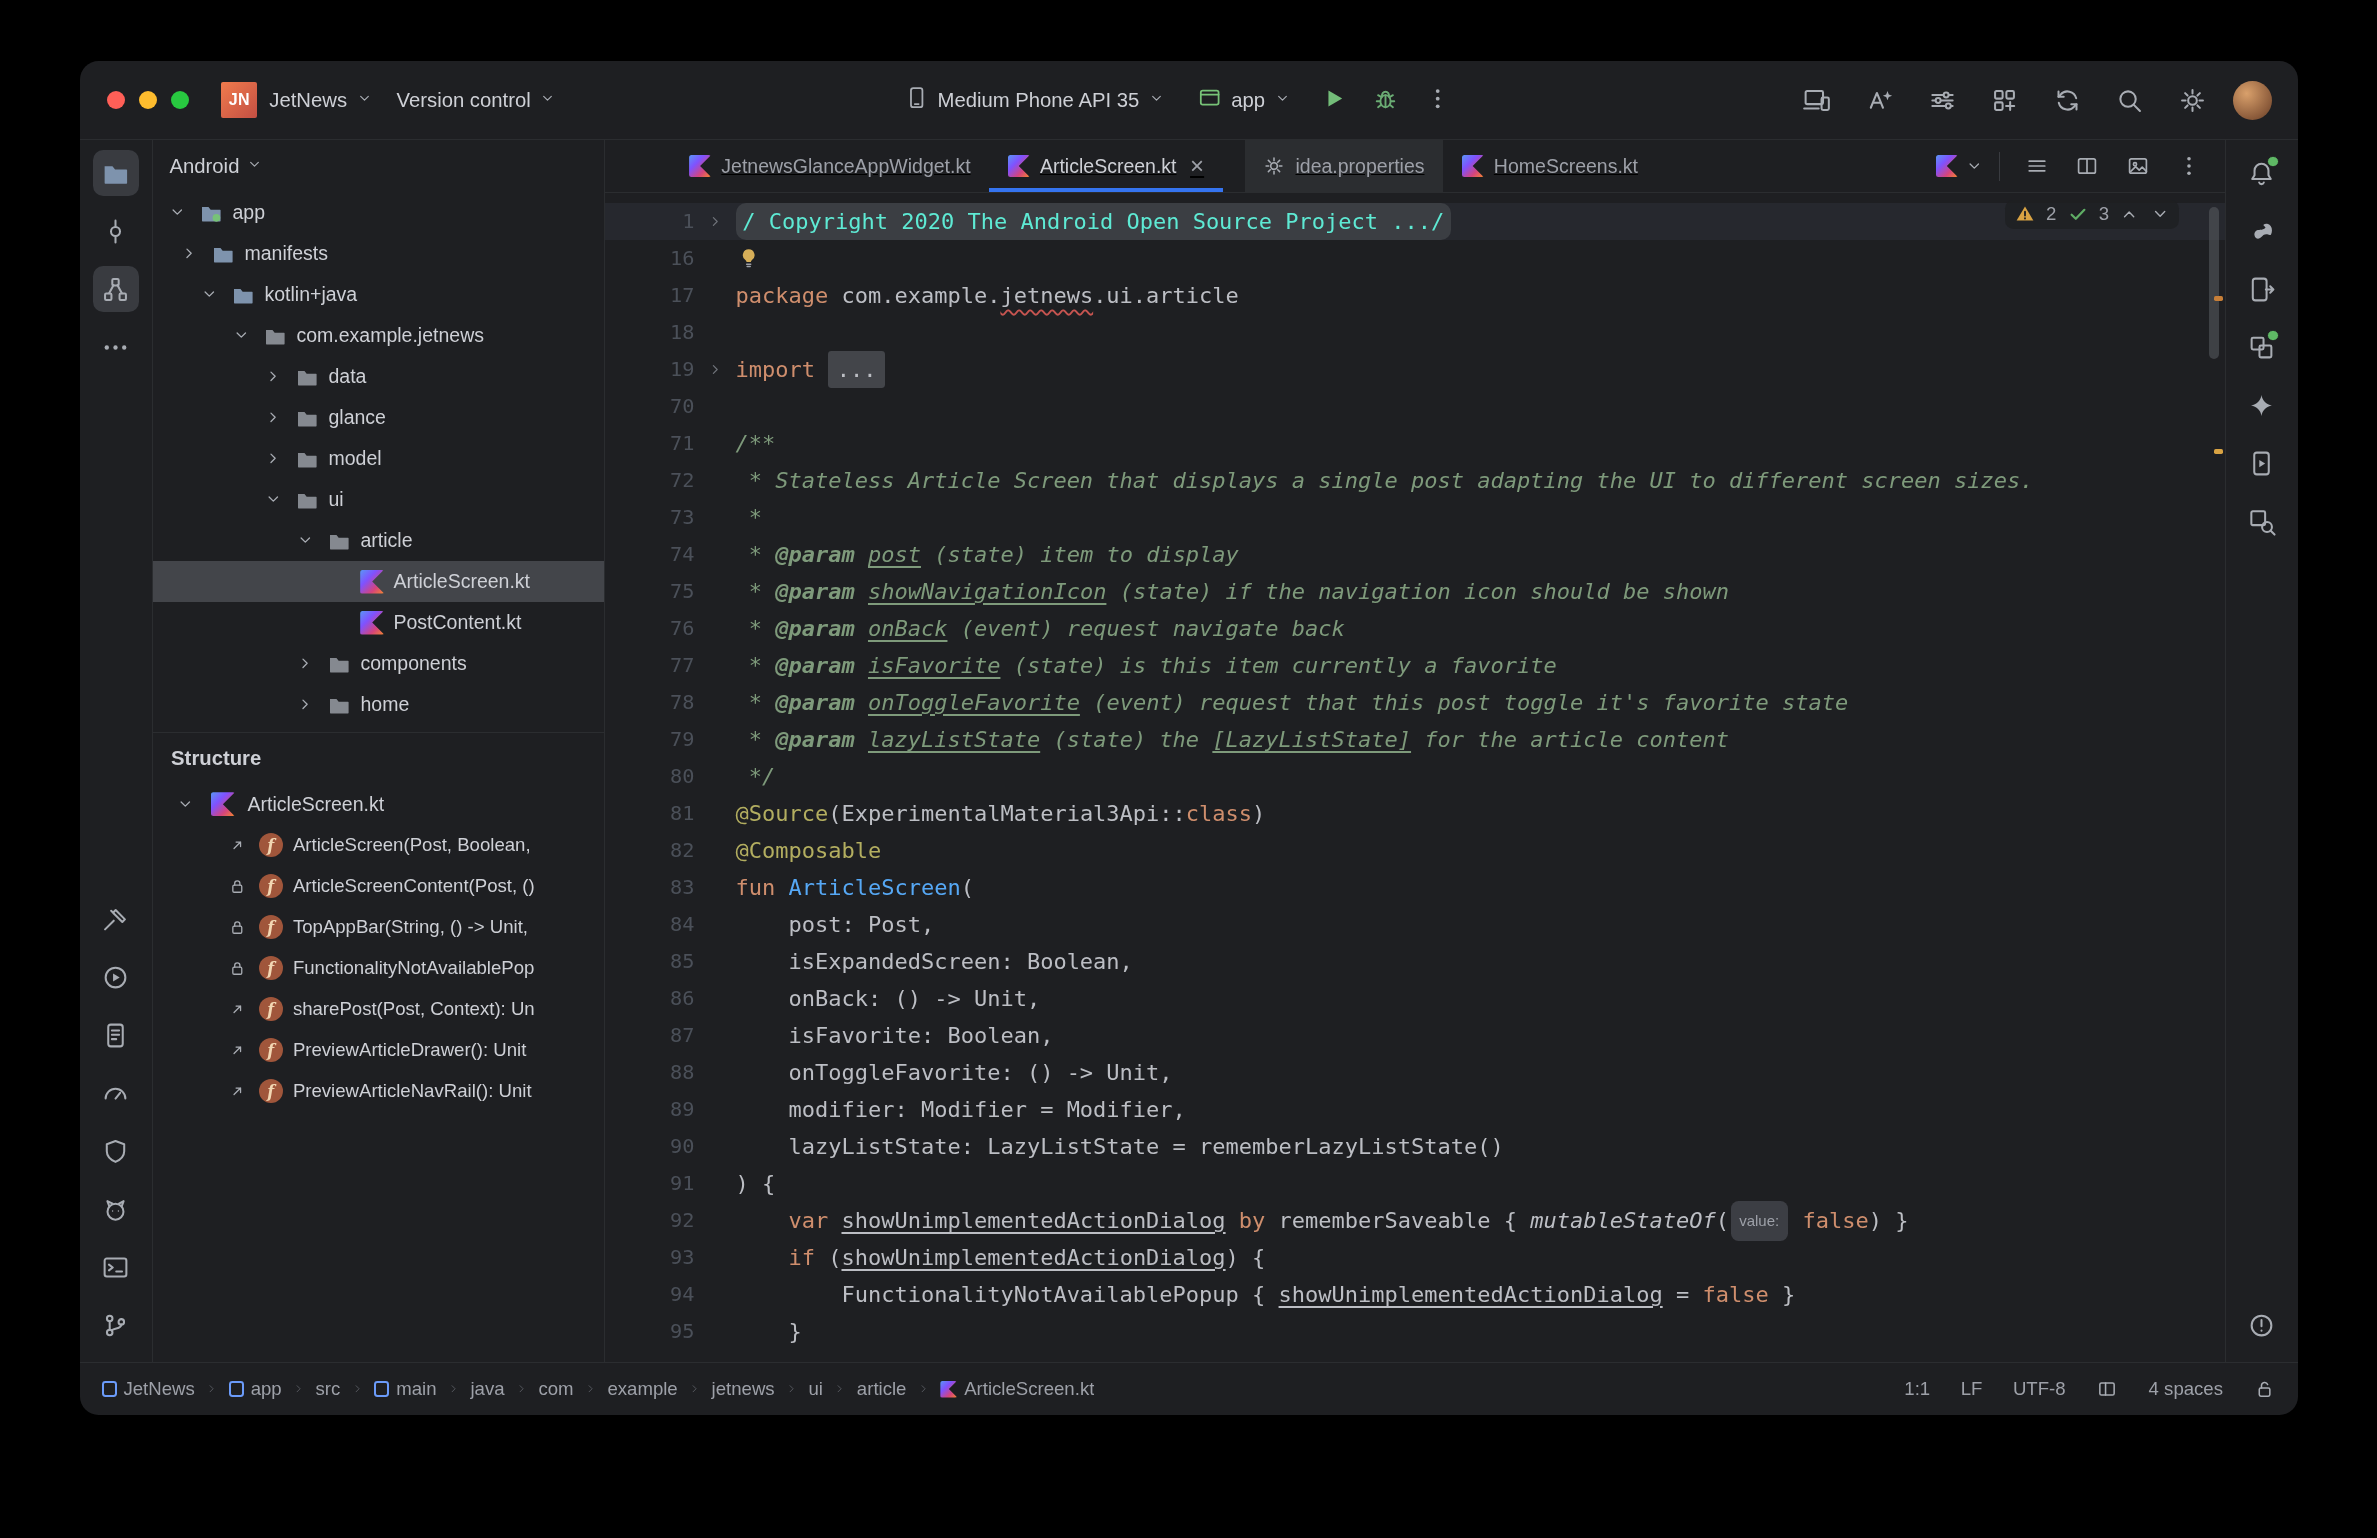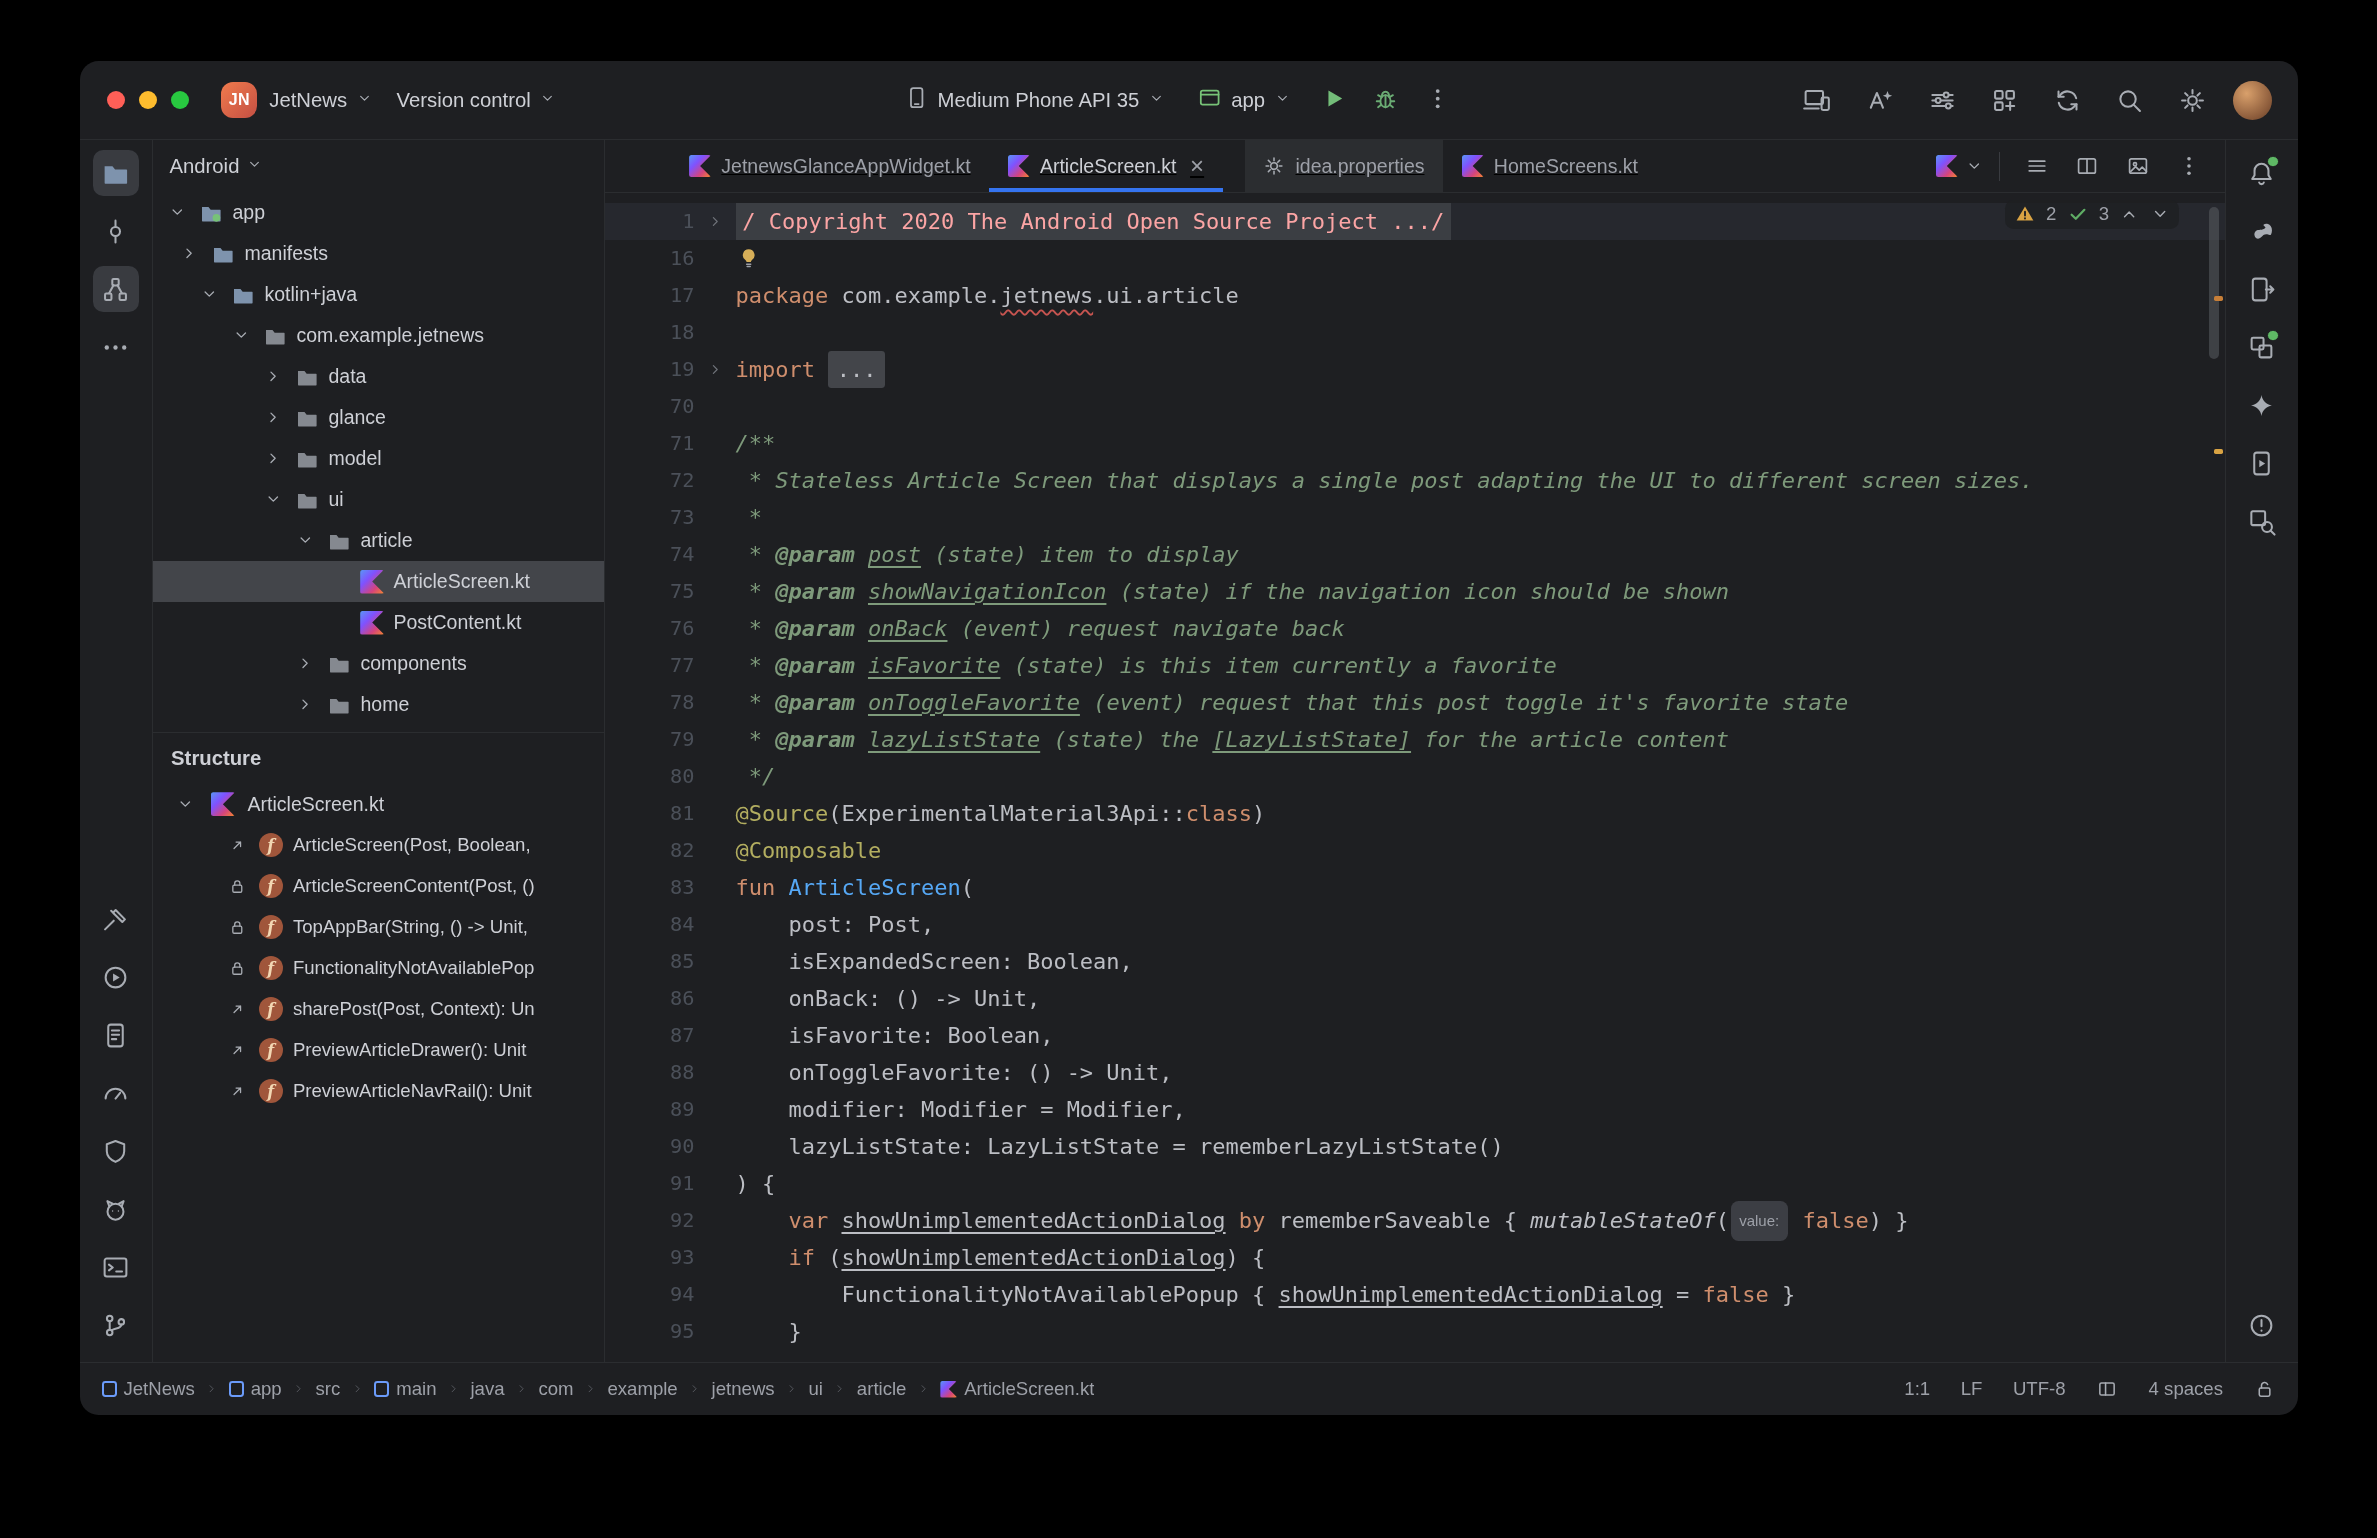--- a/index.html
+++ b/index.html
@@ -4,21 +4,21 @@
 <style>
   html,body{margin:0;padding:0;width:2377px;height:1538px;overflow:hidden;background:#000;font-family:"Liberation Sans",sans-serif;-webkit-font-smoothing:antialiased;}
   .win{position:relative;width:2218px;height:1354px;margin:61px auto 0;background:#1e1f22;border-radius:18.6px;overflow:hidden;display:flex;flex-direction:column;box-shadow:0 34px 102px rgba(0,0,0,.7);}
   
   .titlebar{height:78px;flex:none;display:flex;align-items:center;border-bottom:0.8px solid #2b2d30;}
   .tb-left,.tb-right{flex:1;display:flex;align-items:center;}
   .tb-right{justify-content:flex-end;padding-right:25.4px;gap:18.6px;}
   .lights{display:flex;gap:13.5px;margin-left:27px;}
   .light{width:18.6px;height:18.6px;border-radius:50%;}
   .l-close{background:#ff5f57}.l-min{background:#febc2e}.l-zoom{background:#28c840}
-  .logo{margin-left:32px;width:36px;height:36px;border-radius:12px;background:linear-gradient(135deg,#f07b4d,#c44f43);color:#fff;font-weight:bold;font-size:16px;display:flex;align-items:center;justify-content:center;letter-spacing:0.4px;}
+  .logo{margin-left:32px;width:36px;height:36px;border-radius:2px;background:linear-gradient(135deg,#f07b4d,#c44f43);color:#fff;font-weight:bold;font-size:16px;display:flex;align-items:center;justify-content:center;letter-spacing:0.4px;}
   .tbtn{height:47px;padding:0 12px;border:none;background:transparent;border-radius:10.2px;display:flex;align-items:center;gap:8.5px;color:#ced0d6;font-size:20.3px;font-family:inherit;}
   .tbtn.dim{color:#ced0d6;}
   .tb-center{flex:none;display:flex;align-items:center;gap:8.5px;}
   .tibtn{width:44px;height:44px;border:none;background:transparent;border-radius:10.2px;display:flex;align-items:center;justify-content:center;}
   .avatar{width:39px;height:39px;border-radius:50%;background:radial-gradient(circle at 35% 32%,#d9a06b,#8a5a3a 70%,#5c3b26);}
   
   .main{flex:1;display:flex;min-height:0;}
   .lstrip{width:72px;flex:none;border-right:0.8px solid #2b2d30;display:flex;flex-direction:column;align-items:center;padding:10.2px 0 13.5px;gap:12px;}
   .rstrip{width:72px;flex:none;border-left:0.8px solid #2b2d30;display:flex;flex-direction:column;align-items:center;padding:10.2px 0 13.5px;gap:12px;}
   .sspacer{flex:1;}
@@ -64,21 +64,21 @@
   .a{color:#b3ae60}
   .f{color:#56a8f5}
   .doc{color:#7e9a7b;font-style:italic}
   .dt{color:#7e9a7b;font-style:italic;font-weight:700}
   .du{color:#7e9a7b;font-style:italic;text-decoration:underline;text-underline-offset:4.2px;}
   .u{color:#bcbec4;text-decoration:underline;text-underline-offset:4.2px;}
   .i{color:#bcbec4;font-style:italic}
   .sq{text-decoration:underline wavy #c75450;text-decoration-thickness:1.7px;text-underline-offset:6px;}
   .hint{background:#3c3e44;color:#9da0a8;border-radius:7.6px;padding:1.7px 8.5px;font-size:15px;font-family:"Liberation Sans",sans-serif;margin:0 1.7px;}
   .fold{background:#43454a;border-radius:3.4px;padding:0 8.5px;color:#bcbec4}
-  .cfold{background:#3b3e43;border-radius:0;padding:0 6.8px;color:#fca5a5}
+  .cfold{background:#3b3e43;border-radius:10px;padding:0 6.8px;color:#5eead4}
   .inspections{position:absolute;top:6.8px;right:46px;display:flex;align-items:center;gap:10.2px;background:#1e1f22cc;border-radius:8.5px;padding:3.4px 8.5px;color:#9da0a8;font-family:"Liberation Sans",sans-serif;font-size:18.6px;}
   .vscroll{position:absolute;right:5.1px;top:13.5px;width:10.2px;height:152px;border-radius:5.1px;background:#5a5d63;opacity:.55;}
   .stripe-mark{position:absolute;right:1.7px;width:9.3px;border-radius:1.7px;}
   .m1{top:103px;height:5.1px;background:#c77f38;}
   .m2{top:256px;height:5.1px;background:#d9a343;}
   
   .statusbar{height:52px;flex:none;border-top:0.8px solid #2b2d30;display:flex;align-items:center;padding:0 22px;color:#9da0a8;font-size:18.6px;}
   .crumbs{display:flex;align-items:center;gap:10.2px;overflow:hidden;white-space:nowrap;}
   .crumb{display:flex;align-items:center;gap:6.8px;}
   .csep{display:flex;align-items:center;opacity:.7;}

